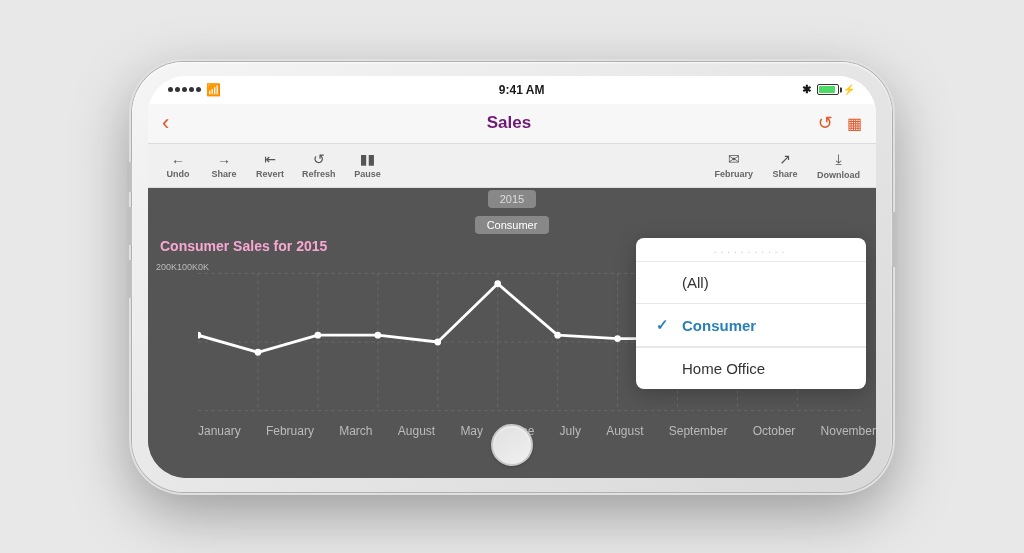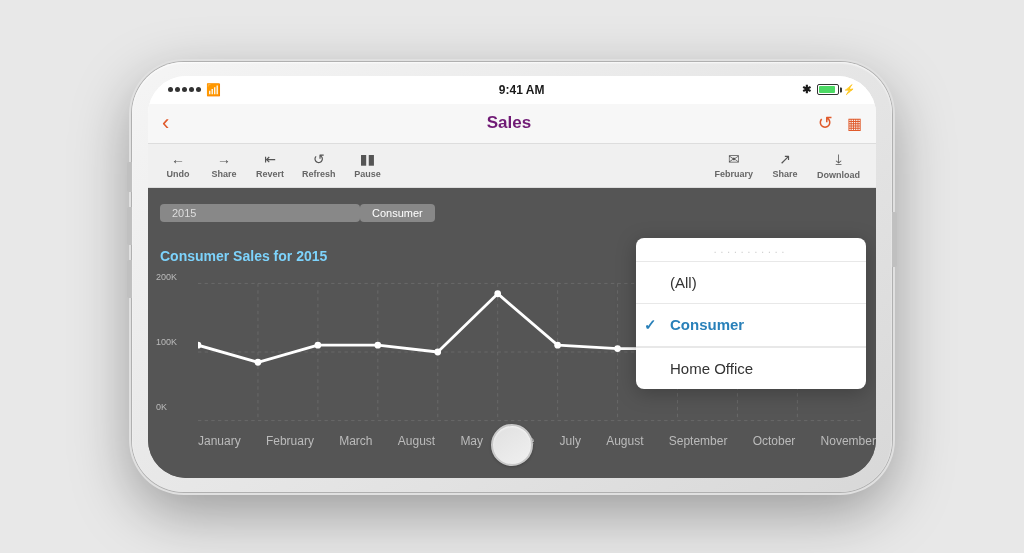--- a/index.html
+++ b/index.html
@@ -187,21 +187,23 @@
     .chart-container {
       background: #555;
       position: relative;
       flex: 1;
       overflow: visible;
     }
 
     .chart-header {
       display: flex;
       align-items: center;
-      padding: 16px 12px;
+      padding: 2px 12px;
+      gap: 8px;
+      flex-direction: column;
     }
     .chart-year-pill {
       background: #888;
       color: #ddd;
       border-radius: 4px;
       padding: 3px 12px;
       font-size: 11px;
       flex: 1;
       max-width: 200px;
     }
@@ -209,40 +211,39 @@
       background: #888;
       color: #fff;
       border-radius: 4px;
       padding: 3px 12px;
       font-size: 11px;
       cursor: pointer;
       position: relative;
     }
 
     .chart-title {
-      color: #7dd3fc;
+      color: #f9a8d4;
       font-size: 14px;
       font-weight: 600;
       padding: 2px 12px 8px;
-      margin-top: 8px;
     }
 
     .chart-body {
       padding: 0 12px 0 50px;
       position: relative;
       height: 160px;
     }
 
     .chart-y-labels {
       position: absolute;
       left: 8px;
       top: 0;
       bottom: 20px;
       display: flex;
-      flex-direction: column;
+      flex-direction: row;
       justify-content: space-between;
       font-size: 9px;
       color: #bbb;
     }
 
     .chart-svg {
       width: 100%;
       height: 160px;
     }
 
@@ -271,26 +272,26 @@
       padding: 6px;
       color: #ccc;
       font-size: 10px;
       letter-spacing: 4px;
     }
     .dropdown-divider {
       height: 1px;
       background: #e8e8e8;
     }
     .dropdown-item {
-      padding: 12px 8px;
+      padding: 12px 20px;
       font-size: 15px;
       color: #333;
       cursor: pointer;
       display: flex;
-      align-items: center;
+      align-items: flex-end;
       gap: 10px;
     }
     .dropdown-item.selected { color: #2980b9; font-weight: 600; }
     .dropdown-check { color: #2980b9; font-size: 15px; width: 16px; }
     .dropdown-spacer { width: 16px; }
 
     .main-content {
       display: flex;
       flex-direction: column;
       height: calc(100% - 28px - 40px - 44px);

